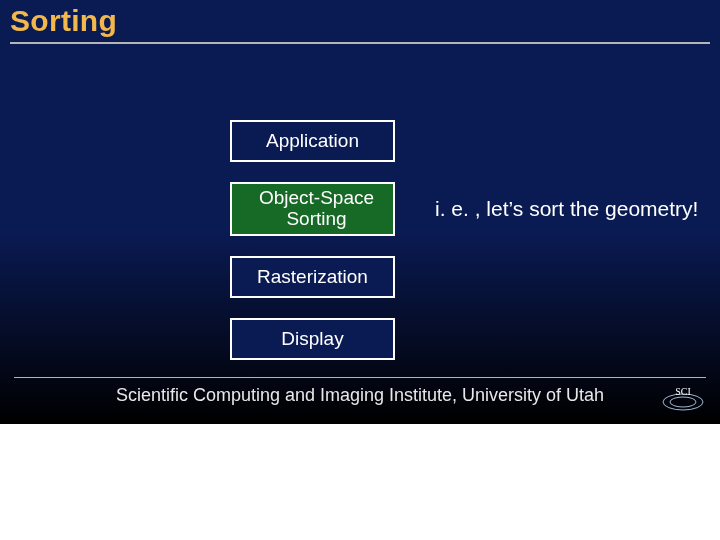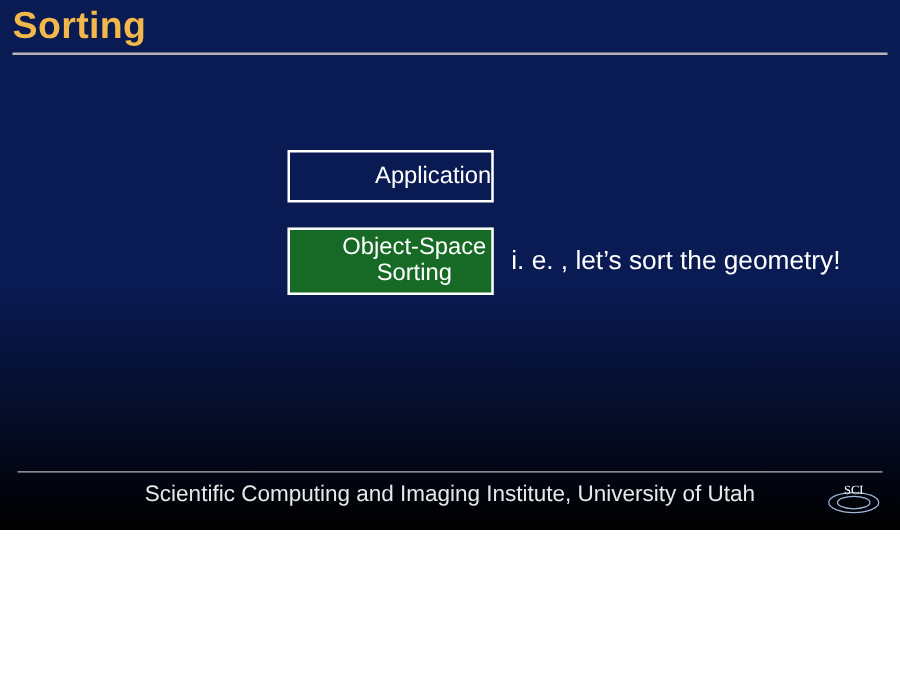--- a/index.html
+++ b/index.html
@@ -44,21 +44,21 @@
   }
   .stage-box {
     width: 165px;
     height: 42px;
     border: 2px solid #ffffff;
     background: #0a1a52;
     color: #ffffff;
     font-size: 19px;
     display: flex;
     align-items: center;
-    justify-content: flex-end;
+    justify-content: center;
     text-align: center;
     line-height: 1.1;
     box-sizing: border-box;
   }
   .stage-box.two-line {
     height: 54px;
     padding: 2px 4px;
   }
   .stage-box.highlighted {
     background: #166a26;
@@ -66,20 +66,21 @@
   }
   .stage-row {
     display: flex;
     align-items: center;
     gap: 14px;
   }
   .annotation {
     color: #ffffff;
     font-size: 21px;
     white-space: nowrap;
+    margin-left: 26px;
   }
   .footer-line {
     position: absolute;
     bottom: 46px;
     left: 14px;
     right: 14px;
     height: 1px;
     background: #b5b5b5;
   }
   .footer {
@@ -120,22 +121,28 @@
     <div class="stage-row">
       <div class="stage-box two-line highlighted">
         <div>
           <div>Object-Space</div>
           <div>Sorting</div>
         </div>
       </div>
       <div class="annotation">i. e. , let’s sort the geometry!</div>
     </div>
 
+    <div class="stage-box">
+      <span>Rasterization</span>
+    </div>
 
 
+    <div class="stage-box">
+      <span>Display</span>
+    </div>
 
   </div>
 
   <div class="footer-line"></div>
   <div class="footer">Scientific Computing and Imaging Institute, University of Utah</div>
 
   <div class="logo">
     <svg viewBox="0 0 46 28">
       <ellipse cx="23" cy="18" rx="20" ry="8" fill="none" stroke="#9fb7d9" stroke-width="1"></ellipse>
       <ellipse cx="23" cy="18" rx="13" ry="5" fill="none" stroke="#9fb7d9" stroke-width="1"></ellipse>

